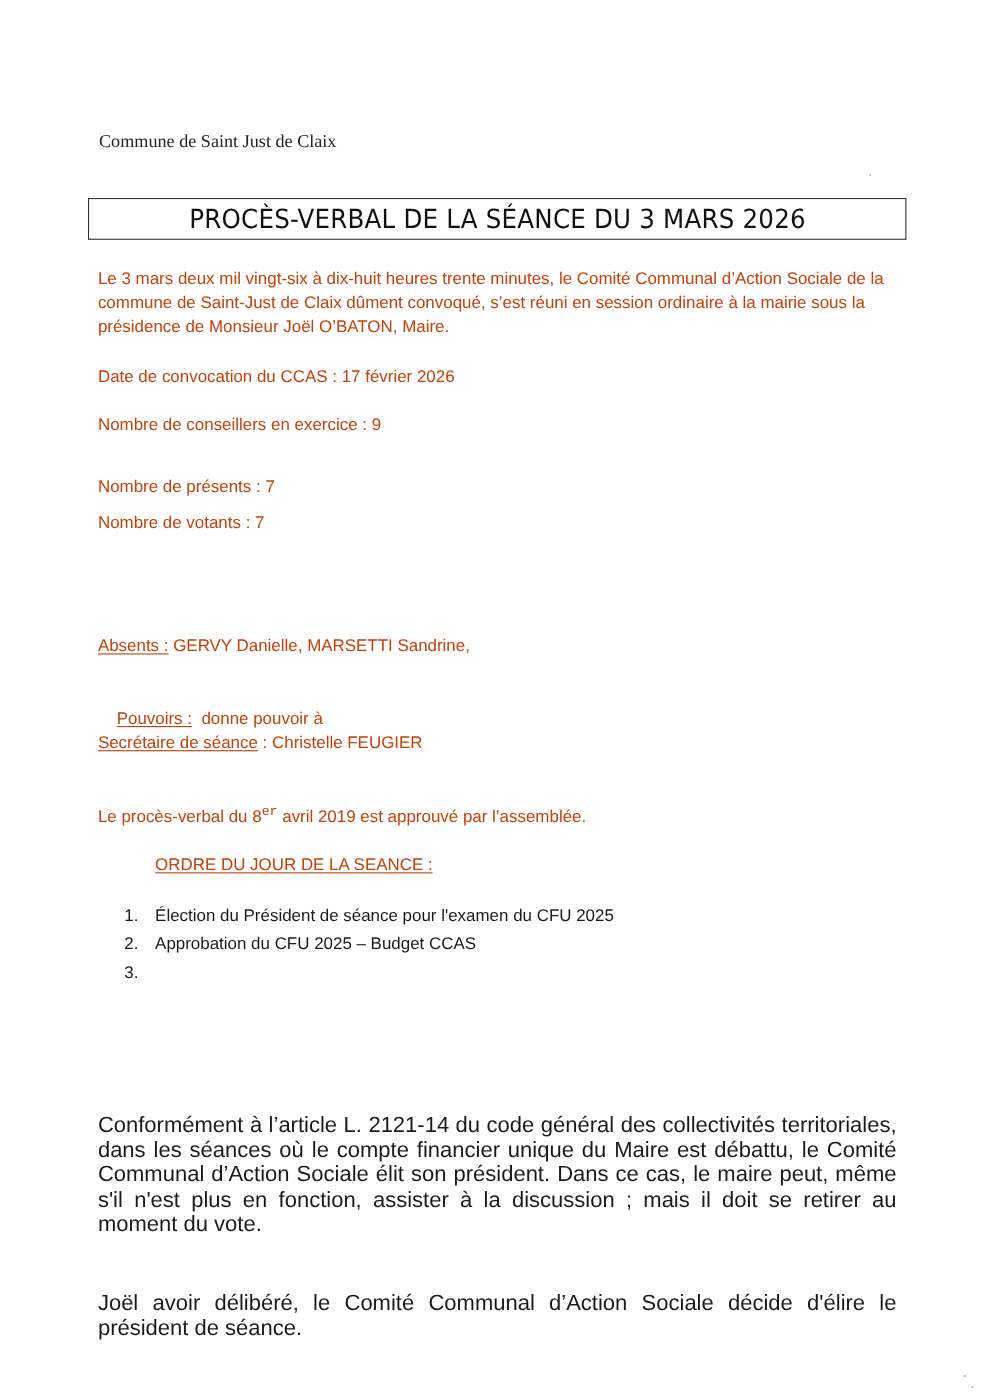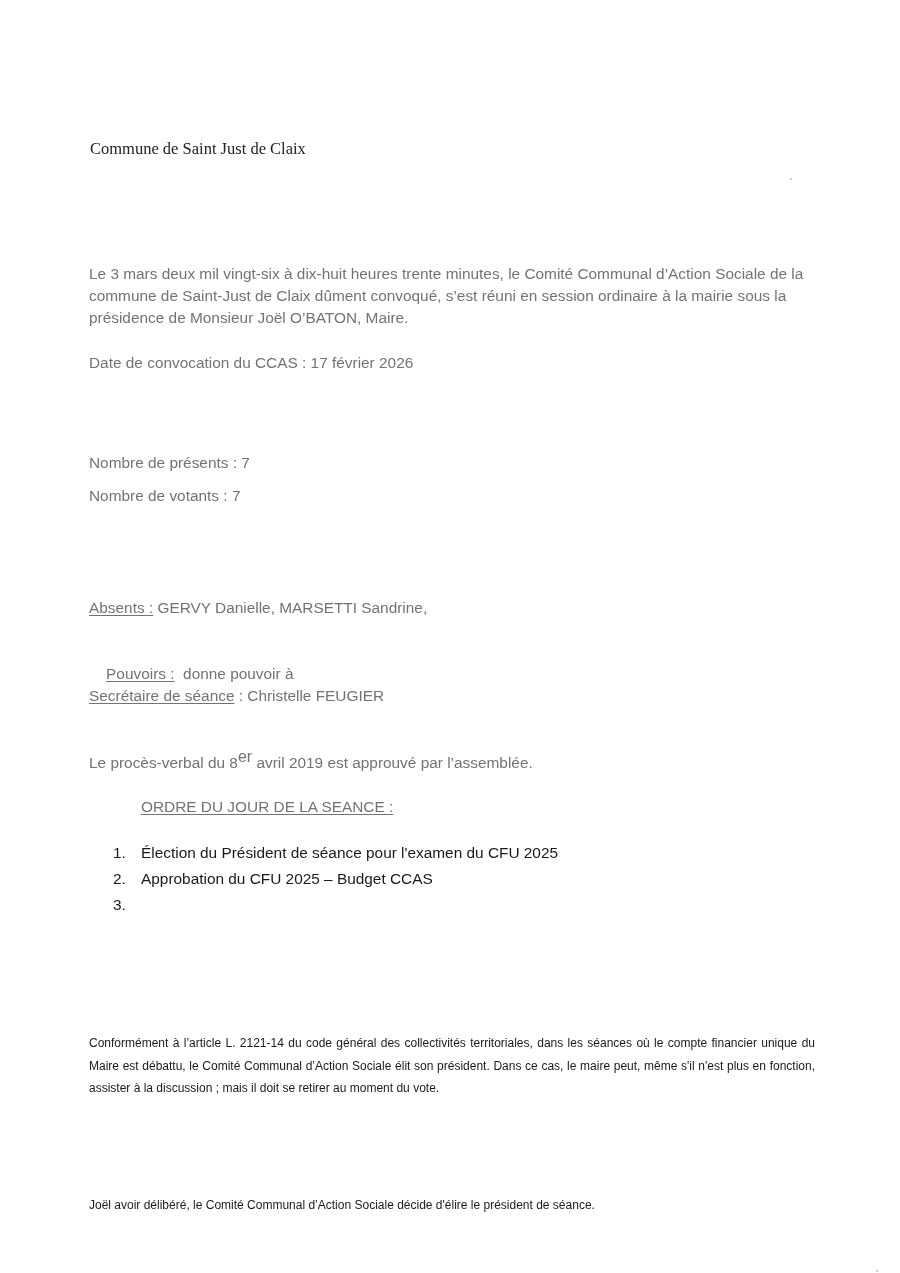--- a/index.html
+++ b/index.html
@@ -1,47 +1,53 @@
 <!DOCTYPE html>
 <html><head>
 <meta charset="utf-8">
 <style>
   html, body { margin:0; padding:0; background:#ffffff; }
   body { width:900px; height:1273px; position:relative; overflow:hidden; color:#1a1a1a; }
-  .page { position:absolute; left:0; top:0; width:900px; height:1216px;margin-top:20px; }
+  .page { position:absolute; left:0; top:0; width:900px; height:1216px; }
   .commune { position:absolute; left:90px; top:119px; font-family:"Liberation Serif", serif; font-size:16.5px; color:#222; }
   .title-box { position:absolute; left:80px; top:180px; width:744px; height:38px; border:1.5px solid #333; box-sizing:border-box;
     display:flex; align-items:center; justify-content:center; }
   .title-box span { font-family:"DejaVu Sans", sans-serif; font-size:24px; letter-spacing:0.2px; color:#111; font-weight:normal; transform:scaleX(0.93); display:inline-block;}
-  .p { position:absolute; left:89px; font-family:"Liberation Sans", sans-serif; font-size:15.4px; line-height:22px; color:#737373; }
+  .p { position:absolute; left:89px; font-family:"Liberation Sans", sans-serif; font-size:15.4px; line-height:22px; color:#c2410c; }
   .intro { top:243px; width:740px; }
   .u { text-decoration:underline; text-underline-offset:2px; }
   .agenda-title { left:141px; }
   .agenda { position:absolute; left:113px; top:820px; font-family:"Liberation Sans", sans-serif; font-size:15.4px; line-height:26px; margin:0; padding:0; list-style:none; }
   .agenda li { display:flex; }
   .agenda .num { width:28px; }
   .objet { position:absolute; left:89px; top:958px; font-family:"Liberation Sans", sans-serif; font-size:14.4px; font-weight:bold; color:#1a1a1a; text-decoration:underline; text-underline-offset:2px; }
-  .body-p { position:absolute; left:89px; width:726px; font-family:"Liberation Sans", sans-serif; font-size:12px; line-height:22.5px; text-align:justify; color:#1a1a1a; }
-  sup { font-size:16px; line-height:0; }
+  .body-p { position:absolute; left:89px; width:726px; font-family:"Liberation Sans", sans-serif; font-size:20px; line-height:22.5px; text-align:justify; color:#1a1a1a; }
+  sup { font-size:12px; line-height:0;font-family:Liberation Mono, monospace; }
   .speck { position:absolute; width:2px; height:2px; background:#bbb; border-radius:1px; }
 </style>
 </head>
 <body>
 
 <div class="page">
 
   <div class="commune">Commune de Saint Just de Claix</div>
 
+  <div class="title-box">
+    <span>PROCÈS-VERBAL DE LA SÉANCE DU 3 MARS 2026</span>
+  </div>
 
   <div class="p intro">Le 3 mars deux mil vingt-six à dix-huit heures trente minutes, le Comité Communal d’Action Sociale de la commune de Saint-Just de Claix dûment convoqué, s’est réuni en session ordinaire à la mairie sous la présidence de Monsieur Joël O’BATON, Maire.</div>
 
   <div class="p" style="top:332px;">
     <span>Date de convocation du CCAS : </span><span>17 février 2026</span>
   </div>
 
+  <div class="p" style="top:376px;">
+    <span>Nombre de conseillers en exercice : </span><span>9</span>
+  </div>
 
   <div class="p" style="top:432px;">
     <span>Nombre de présents : </span><span>7</span>
   </div>
 
   <div class="p" style="top:465px;">
     <span>Nombre de votants : </span><span>7</span>
   </div>
 
 

